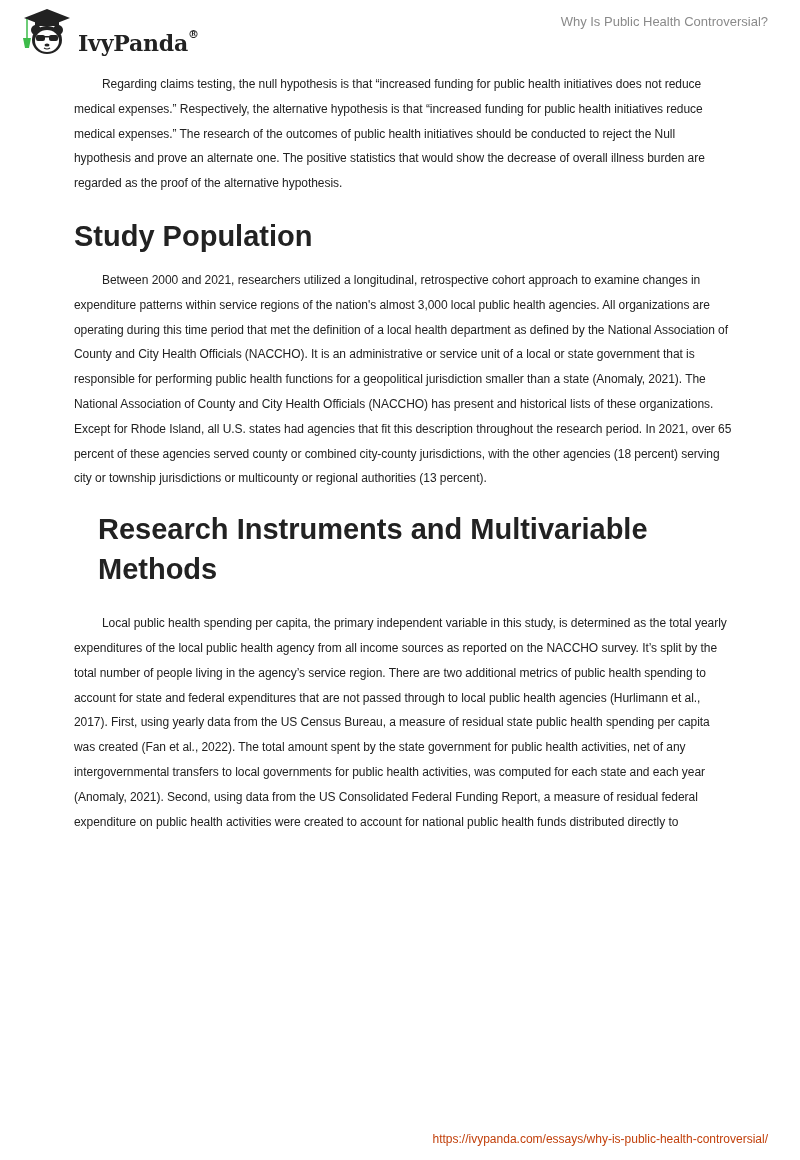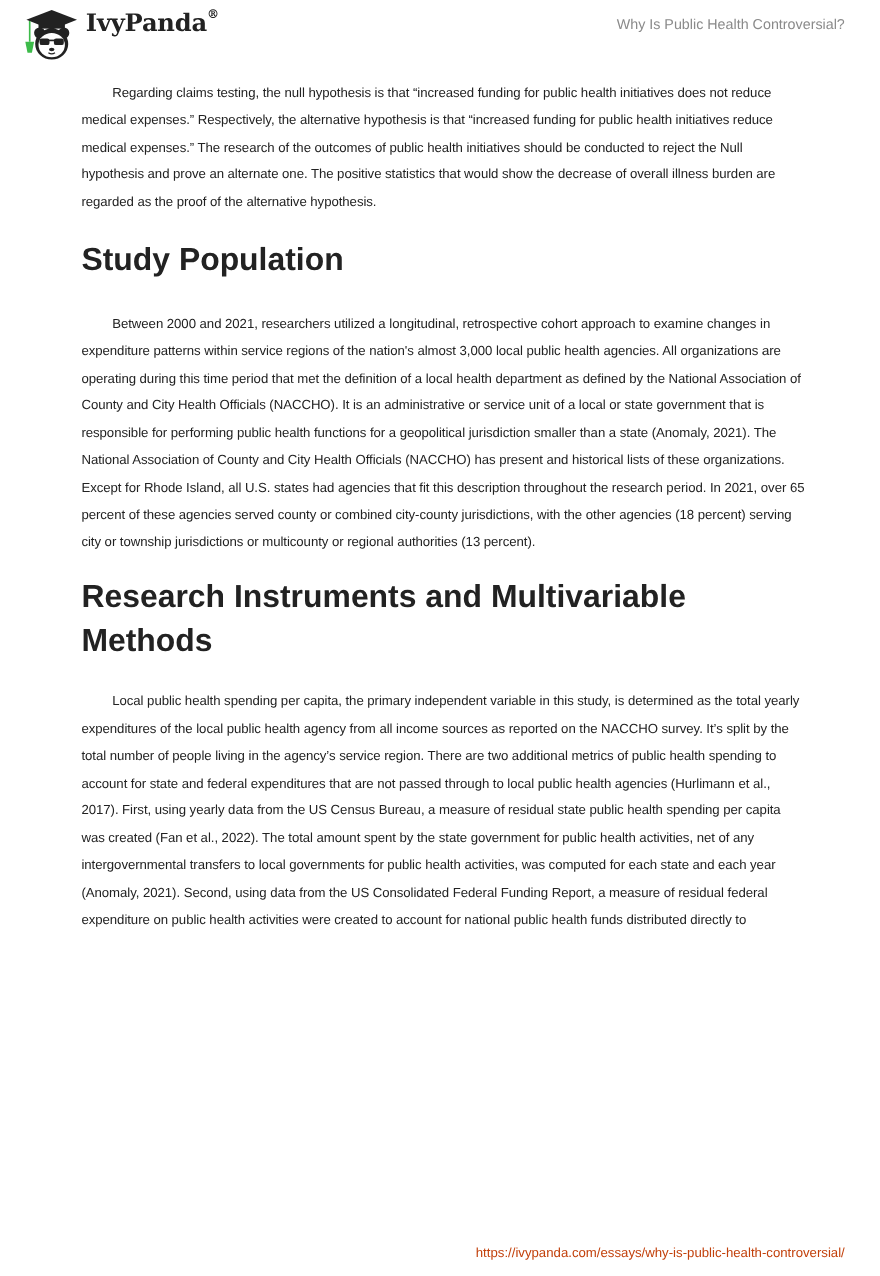--- a/index.html
+++ b/index.html
@@ -1,29 +1,29 @@
 <!DOCTYPE html>
 <html><head>
 <meta charset="utf-8">
 <style>
   html, body { margin: 0; padding: 0; background: #ffffff; }
   body { width: 800px; height: 1160px; position: relative; overflow: hidden;
          font-family: "Liberation Sans", sans-serif; color: #222222; }
   .header { position: absolute; left: 0; top: 0; width: 800px; height: 60px; }
-  .logo { position: absolute; left: 18px; top: 8px; display: flex; align-items: flex-start; }
+  .logo { position: absolute; left: 18px; top: 8px; display: flex; align-items: flex-end; }
   .logo svg { width: 58px; height: 48px; }
   .logo-text { font-family: "DejaVu Serif", serif; font-weight: bold; font-size: 22px; color: #222;
                margin-left: 2px; letter-spacing: -0.2px; }
   .logo-text sup { font-size: 11px; font-weight: bold; vertical-align: top; position: relative; top: -2px; }
   .doc-title { position: absolute; right: 32px; top: 14px; font-size: 13px; color: #8a8a8a; }
   .content { position: absolute; left: 74px; top: 72px; width: 660px; }
   p { margin: 0; font-size: 12px; line-height: 24.8px; text-indent: 28px; color: #222; letter-spacing: -0.05px; }
   h2 { margin: 0; font-size: 29px; font-weight: bold; color: #222; line-height: 40px; }
-  .h-study { margin-top: 20px; margin-bottom: 26px; }
-  .h-research { margin-top: 18px; margin-bottom: 22px; }
+  .h-study { margin-top: 20px; margin-bottom: 12px; }
+  .h-research { margin-top: 18px; margin-bottom: 22px; margin-left: 24px; }
   .footer-url { position: absolute; right: 32px; top: 1132px; font-size: 12px; color: #c2410c; }
 </style>
 </head>
 <body>
 
 <div class="header">
   <div class="logo">
     <svg viewBox="0 0 58 48">
 
       <polygon points="6,10 29,1 52,10 29,19" fill="#222"></polygon>

